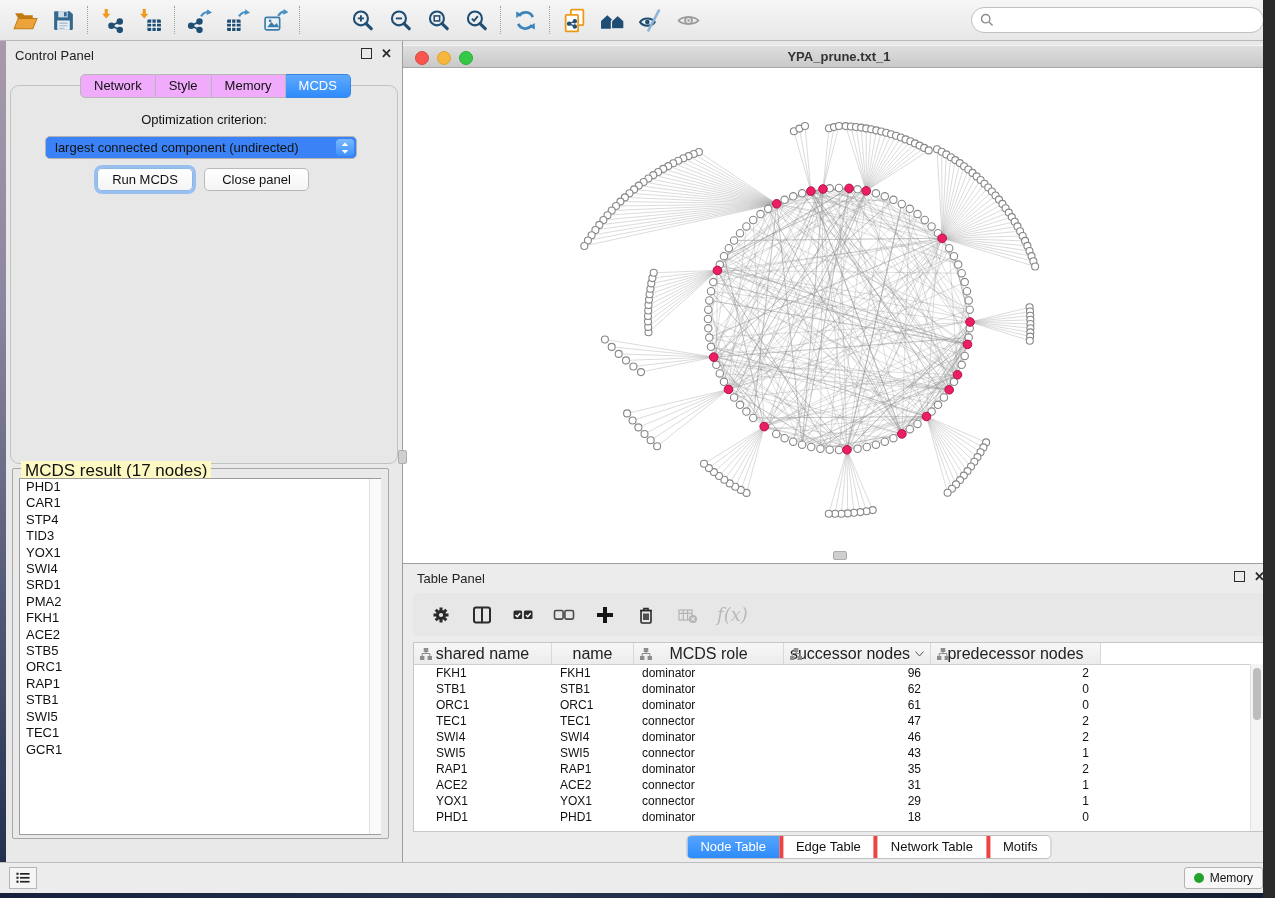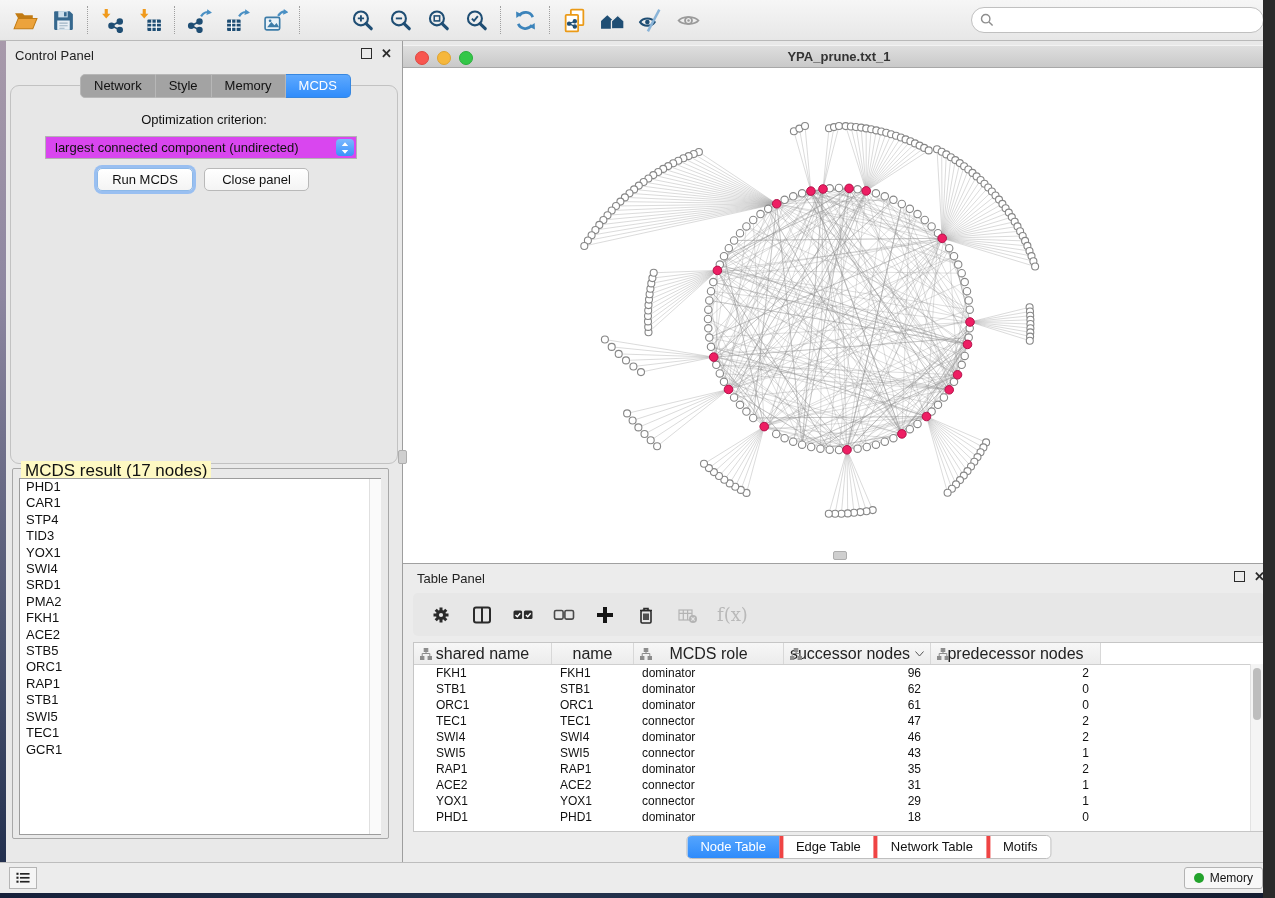--- a/index.html
+++ b/index.html
@@ -25,30 +25,30 @@
   .search-wrap .mag{position:absolute;left:9px;top:6px;}
   
   .cpanel{position:absolute;left:6px;top:41px;width:397px;height:821px;background:#e9e9e9;
           border-right:1px solid #9e9e9e;box-sizing:border-box;}
   .panel-head{position:absolute;left:0;top:0;width:100%;height:26px;}
   .panel-head .ttl{position:absolute;left:9px;top:7px;font-size:13px;color:#222;}
   .ph-icons{position:absolute;right:10px;top:7px;display:flex;gap:9px;align-items:center;}
   .float-ic{width:9px;height:9px;border:1.5px solid #2b2b2b;display:inline-block;}
   .close-ic{font-size:13px;font-weight:bold;color:#2b2b2b;line-height:9px;}
   .cp-tabs{position:absolute;left:74px;top:33px;height:22px;display:flex;z-index:3;}
-  .cp-tab{height:22px;line-height:22px;padding:0 13px;font-size:13px;background:#a3a3a3;
+  .cp-tab{height:22px;line-height:22px;padding:0 13px;font-size:13px;background:#f0abfc;
           border:1px solid #b7b7b7;border-left-width:0;color:#111;}
   .cp-tab:first-child{border-left-width:1px;border-radius:5px 0 0 5px;}
   .cp-tab:last-child{border-radius:0 5px 5px 0;}
   .cp-tab.active{background:linear-gradient(#5fa9fe,#2f8cfb);border-color:#3787e0;color:#fff;}
   .cp-inner{position:absolute;left:4px;top:44px;width:386px;height:377px;background:#e7e7e7;
             border:1px solid #c2c2c2;border-radius:9px;}
   .opt-label{position:absolute;left:0;top:71px;width:100%;text-align:center;font-size:13px;color:#111;}
-  .dropdown{position:absolute;left:39px;top:95px;width:312px;height:23px;background:#d946ef;
-            border:1px solid #b3b3b3;border-radius:0;box-sizing:border-box;}
+  .dropdown{position:absolute;left:39px;top:95px;width:312px;height:23px;background:#3b82f6;
+            border:1px solid #b3b3b3;border-radius:5px;box-sizing:border-box;}
   .dropdown .val{position:absolute;left:9px;top:3px;font-size:13px;color:#111;white-space:nowrap;}
   .dd-step{position:absolute;right:2px;top:2px;width:18px;height:17px;border-radius:4px;
            background:linear-gradient(#7cb9fe,#3a91fc);display:flex;align-items:center;justify-content:center;}
   .btn{position:absolute;height:23px;background:linear-gradient(#ffffff,#f4f4f4);border:1px solid #b9b9b9;
        border-radius:5px;font-size:13px;color:#111;display:flex;align-items:center;justify-content:center;box-sizing:border-box;}
   .btn.run{left:91px;top:127px;width:96px;border-color:#8cb8e8;
            box-shadow:0 0 0 3px rgba(90,158,250,.55);}
   .btn.closep{left:198px;top:127px;width:105px;}
   .groupbox{position:absolute;left:6px;top:427px;width:375px;height:369px;
             border:1px solid #a8a8a8;border-radius:2px;}
@@ -73,21 +73,21 @@
   .v-split-handle{position:absolute;left:-5px;top:409px;width:7px;height:12px;background:#cfcfcf;
                   border:1px solid #aeaeae;border-radius:2px;z-index:4;}
   .h-split-handle{position:absolute;left:430px;bottom:3px;width:12px;height:7px;background:#cfcfcf;
                   border:1px solid #aeaeae;border-radius:2px;}
   
   .tpanel{position:absolute;left:403px;top:563px;width:872px;height:299px;background:#ececec;
           border-top:1px solid #a0a0a0;box-sizing:border-box;}
   .tp-toolbar{position:absolute;left:10px;right:10px;top:29px;height:43px;background:#e7e7e7;
               border-radius:5px;display:flex;align-items:center;padding-left:17px;gap:19px;box-sizing:border-box;}
   .tp-ic{display:flex;align-items:center;justify-content:center;width:22px;height:22px;background:none;border:none;padding:0;}
-  .fx{font-family:"DejaVu Serif",serif;font-size:18px;color:#b9b9b9;}
+  .fx{font-family:"DejaVu Serif",serif;font-style:italic;font-size:18px;color:#b9b9b9;}
   .dtable{position:absolute;left:10px;right:10px;top:78px;height:190px;background:#fff;
           border:1px solid #c6c6c6;box-sizing:border-box;overflow:hidden;}
   .thead{display:flex;height:21px;border-bottom:1px solid #cfcfcf;background:linear-gradient(#f7f7f7,#ececec);}
   .th{display:flex;align-items:center;justify-content:center;gap:5px;border-right:1px solid #d8d8d8;
       font-size:16px;color:#222;box-sizing:border-box;position:relative;}
   .th .tree{position:absolute;left:6px;top:5px;}
   .th.fill{flex:1;border-right:none;background:#fff;}
   .c1{width:138px;}.c2{width:82px;}.c3{width:150px;}.c4{width:147px;}.c5{width:170px;}
   .trow{display:flex;height:16px;align-items:center;}
   .cell{font-size:12px;color:#111;box-sizing:border-box;white-space:nowrap;overflow:hidden;}

